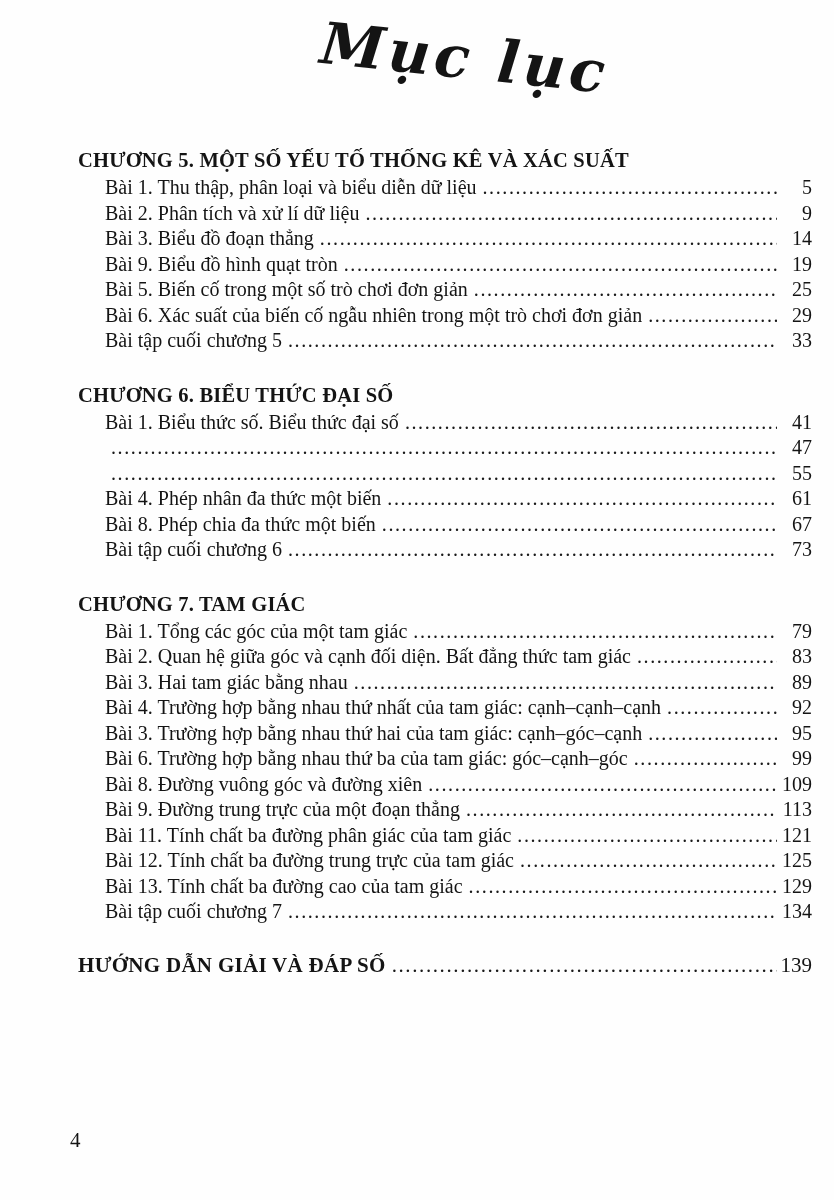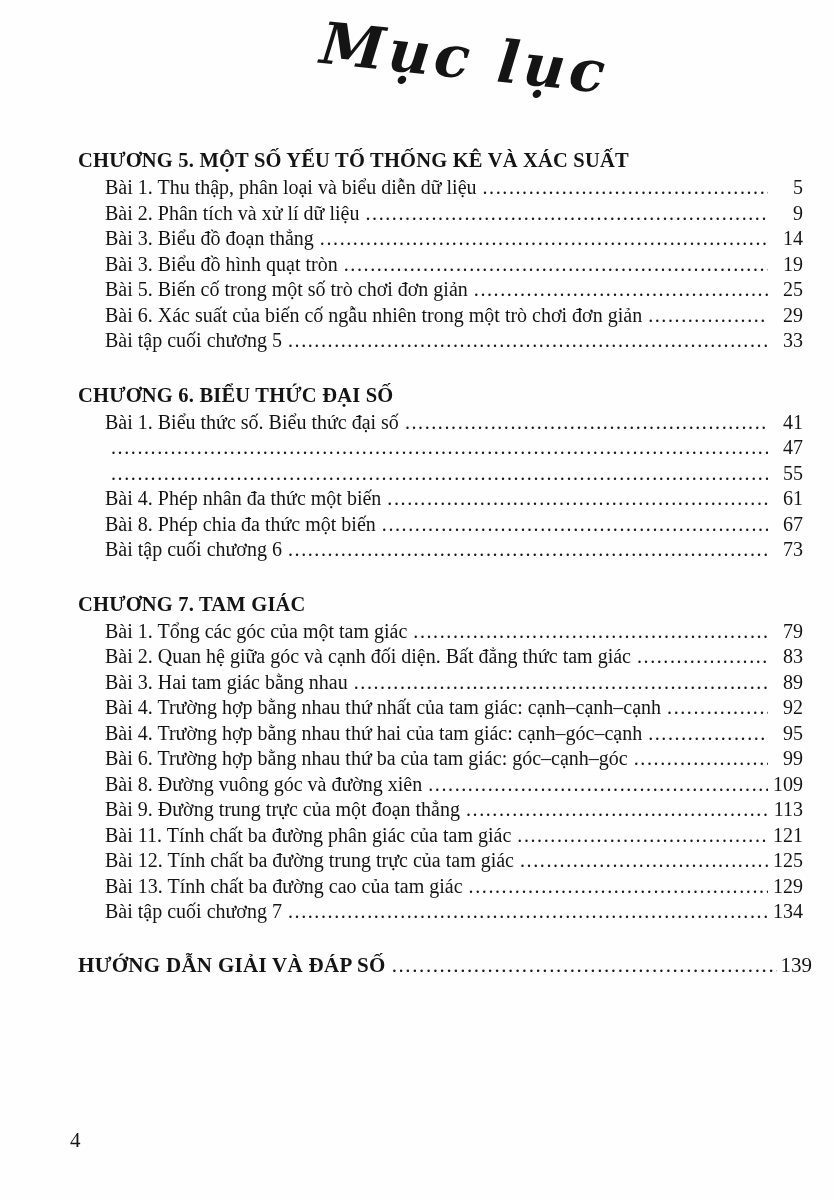--- a/index.html
+++ b/index.html
@@ -26,21 +26,21 @@
     font-family: "DejaVu Serif", serif;
     font-style: italic;
     font-weight: bold;
     font-size: 58px;
     letter-spacing: 4px;
     transform: translateX(48px) rotate(6deg);
     transform-origin: center;
   }
 
   .toc {
-    padding: 18px 31px 0 78px;
+    padding: 18px 22px 0 78px;
   }
 
   .chapter { margin-bottom: 27px; }
 
   .chapter-heading {
     font-weight: bold;
     font-size: 20.5px;
     line-height: 29px;
     letter-spacing: 0.2px;
   }
@@ -114,21 +114,21 @@
           <span class="label">Bài 2. Phân tích và xử lí dữ liệu</span>
           <span class="dots"></span>
           <span class="pagenum">9</span>
         </div>
         <div class="entry">
           <span class="label">Bài 3. Biểu đồ đoạn thẳng</span>
           <span class="dots"></span>
           <span class="pagenum">14</span>
         </div>
         <div class="entry">
-          <span class="label">Bài 3. Biểu đồ hình quạt tròn</span>
+          <span class="label">Bài 9. Biểu đồ hình quạt tròn</span>
           <span class="dots"></span>
           <span class="pagenum">19</span>
         </div>
         <div class="entry">
           <span class="label">Bài 5. Biến cố trong một số trò chơi đơn giản</span>
           <span class="dots"></span>
           <span class="pagenum">25</span>
         </div>
         <div class="entry">
           <span class="label">Bài 6. Xác suất của biến cố ngẫu nhiên trong một trò chơi đơn giản</span>
@@ -188,21 +188,21 @@
           <span class="label">Bài 3. Hai tam giác bằng nhau</span>
           <span class="dots"></span>
           <span class="pagenum">89</span>
         </div>
         <div class="entry">
           <span class="label">Bài 4. Trường hợp bằng nhau thứ nhất của tam giác: cạnh–cạnh–cạnh</span>
           <span class="dots"></span>
           <span class="pagenum">92</span>
         </div>
         <div class="entry">
-          <span class="label">Bài 4. Trường hợp bằng nhau thứ hai của tam giác: cạnh–góc–cạnh</span>
+          <span class="label">Bài 3. Trường hợp bằng nhau thứ hai của tam giác: cạnh–góc–cạnh</span>
           <span class="dots"></span>
           <span class="pagenum">95</span>
         </div>
         <div class="entry">
           <span class="label">Bài 6. Trường hợp bằng nhau thứ ba của tam giác: góc–cạnh–góc</span>
           <span class="dots"></span>
           <span class="pagenum">99</span>
         </div>
         <div class="entry">
           <span class="label">Bài 8. Đường vuông góc và đường xiên</span>

